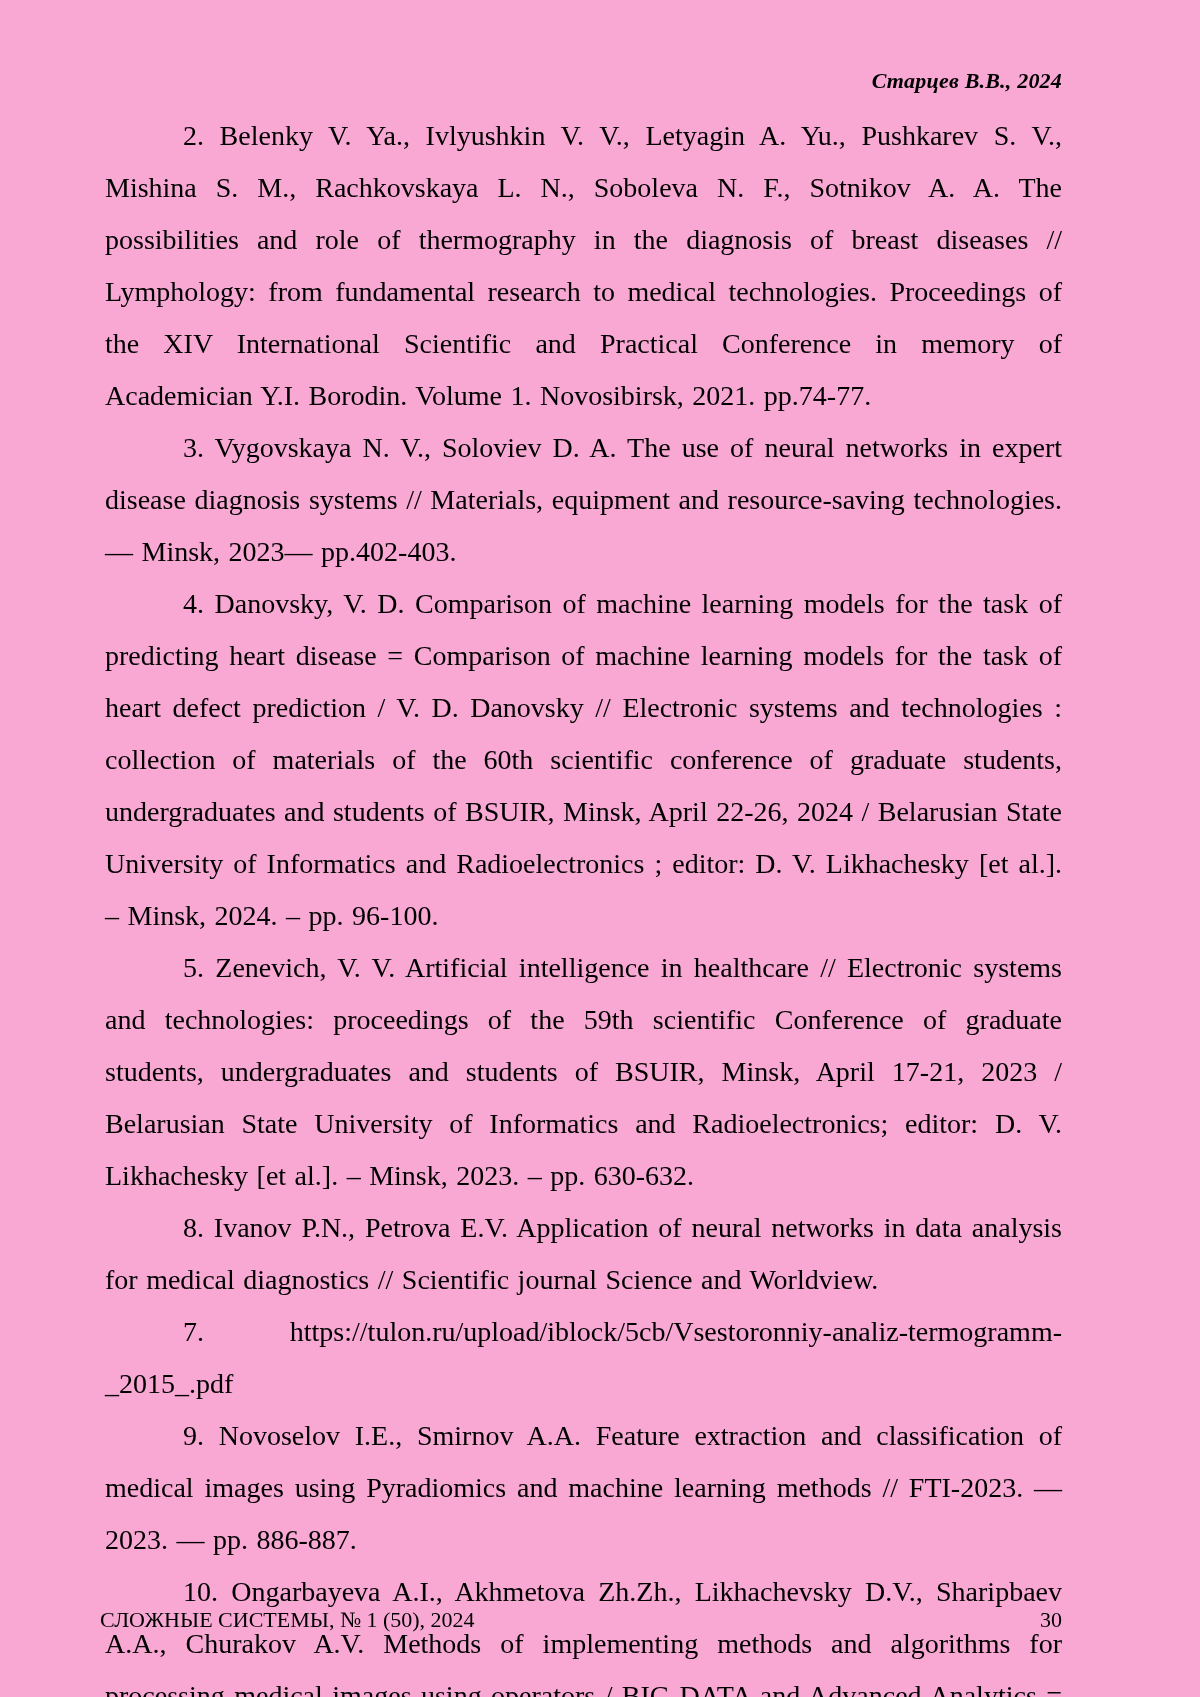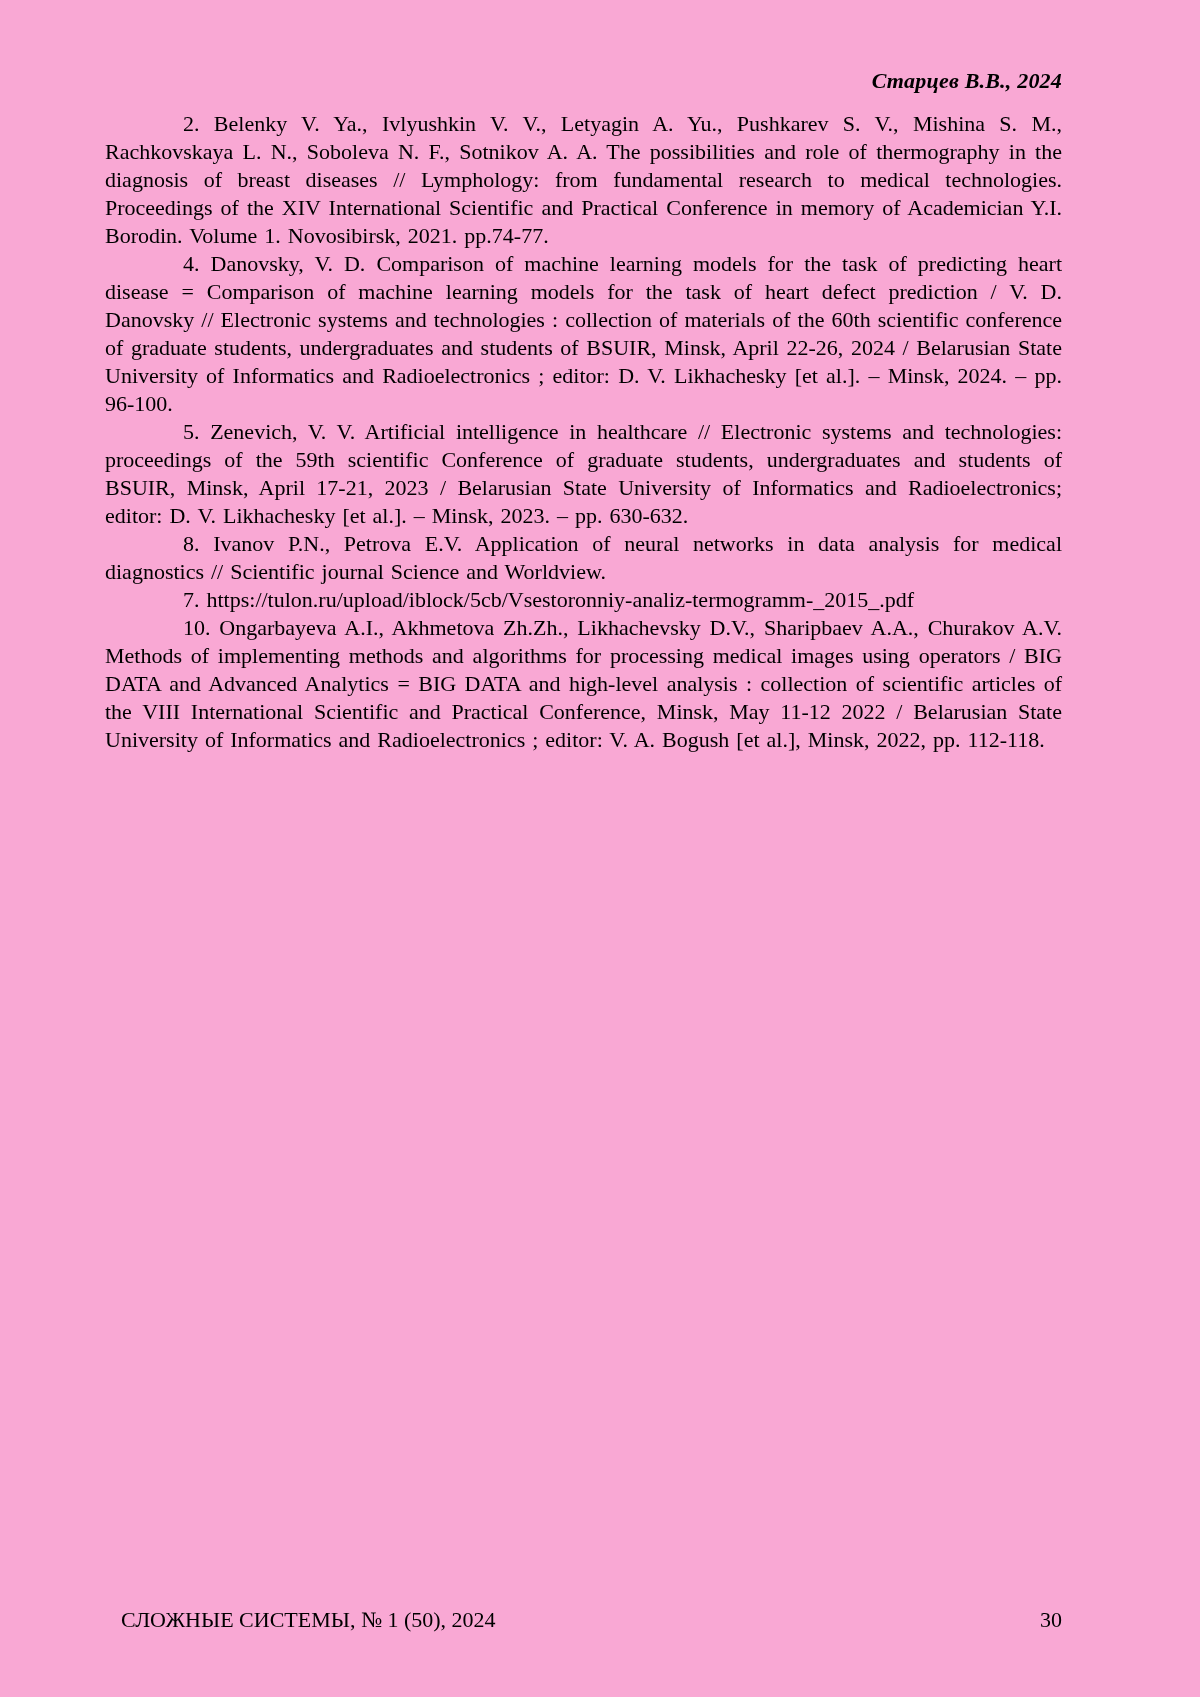--- a/index.html
+++ b/index.html
@@ -26,49 +26,51 @@
     line-height: 30px;
     letter-spacing: 0.2px;
   }
   .references {
     margin-top: 14px;
   }
   .reference {
     margin: 0;
     text-align: justify;
     text-indent: 78px;
-    font-size: 22px;
-    line-height: 28px;
+    font-size: 28px;
+    line-height: 52px;
     word-spacing: 1.5px;
   }
   .page-footer {
     position: absolute;
-    left: 121px;
+    left: 100px;
     right: 138px;
     top: 1606px;
     display: flex;
     justify-content: space-between;
     align-items: baseline;
     font-size: 22px;
     line-height: 28px;
   }
 </style>
 </head>
 <body>
 
 <div class="page">
 
   <div class="running-header">Старцев В.В., 2024</div>
 
   <div class="references">
     <p class="reference">2. Belenky V. Ya., Ivlyushkin V. V., Letyagin A. Yu., Pushkarev S. V., Mishina S. M., Rachkovskaya L. N., Soboleva N. F., Sotnikov A. A. The possibilities and role of thermography in the diagnosis of breast diseases // Lymphology: from fundamental research to medical technologies. Proceedings of the XIV International Scientific and Practical Conference in memory of Academician Y.I. Borodin. Volume 1. Novosibirsk, 2021. pp.74-77.</p>
+    <p class="reference">3. Vygovskaya N. V., Soloviev D. A. The use of neural networks in expert disease diagnosis systems // Materials, equipment and resource-saving technologies. — Minsk, 2023— pp.402-403.</p>
     <p class="reference">4. Danovsky, V. D. Comparison of machine learning models for the task of predicting heart disease = Comparison of machine learning models for the task of heart defect prediction / V. D. Danovsky // Electronic systems and technologies : collection of materials of the 60th scientific conference of graduate students, undergraduates and students of BSUIR, Minsk, April 22-26, 2024 / Belarusian State University of Informatics and Radioelectronics ; editor: D. V. Likhachesky [et al.]. – Minsk, 2024. – pp. 96-100.</p>
     <p class="reference">5. Zenevich, V. V. Artificial intelligence in healthcare // Electronic systems and technologies: proceedings of the 59th scientific Conference of graduate students, undergraduates and students of BSUIR, Minsk, April 17-21, 2023 / Belarusian State University of Informatics and Radioelectronics; editor: D. V. Likhachesky [et al.]. – Minsk, 2023. – pp. 630-632.</p>
     <p class="reference">8. Ivanov P.N., Petrova E.V. Application of neural networks in data analysis for medical diagnostics // Scientific journal Science and Worldview.</p>
     <p class="reference">7. https://tulon.ru/upload/iblock/5cb/Vsestoronniy-analiz-termogramm-_2015_.pdf</p>
+    <p class="reference">9. Novoselov I.E., Smirnov A.A. Feature extraction and classification of medical images using Pyradiomics and machine learning methods // FTI-2023. — 2023. — pp. 886-887.</p>
     <p class="reference">10. Ongarbayeva A.I., Akhmetova Zh.Zh., Likhachevsky D.V., Sharipbaev A.A., Churakov A.V. Methods of implementing methods and algorithms for processing medical images using operators / BIG DATA and Advanced Analytics = BIG DATA and high-level analysis : collection of scientific articles of the VIII International Scientific and Practical Conference, Minsk, May 11-12 2022 / Belarusian State University of Informatics and Radioelectronics ; editor: V. A. Bogush [et al.], Minsk, 2022, pp. 112-118.</p>
   </div>
 
   <div class="page-footer">
     <span>СЛОЖНЫЕ СИСТЕМЫ, № 1 (50), 2024</span>
     <span>30</span>
   </div>
 
 </div>
 

